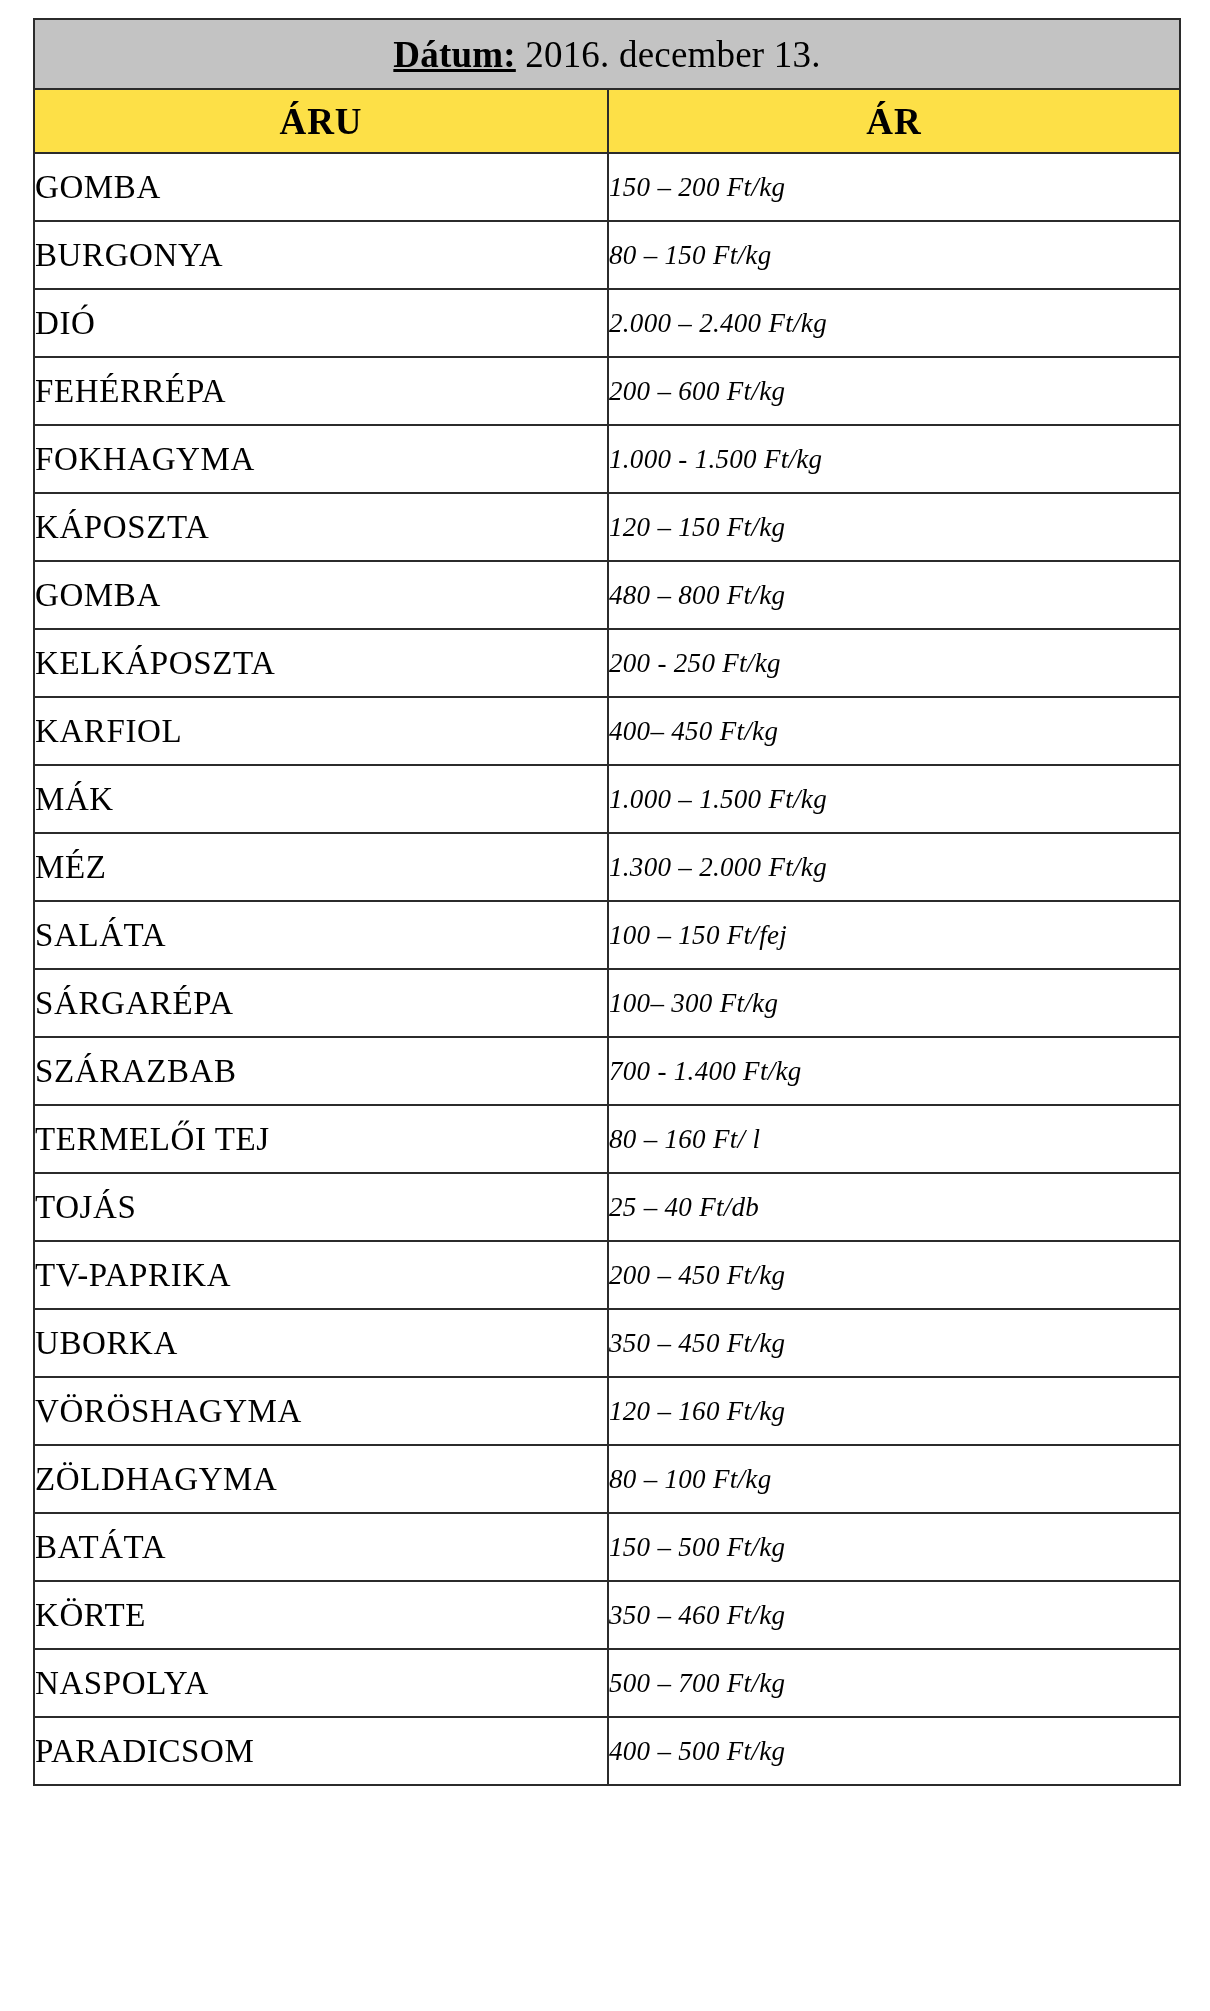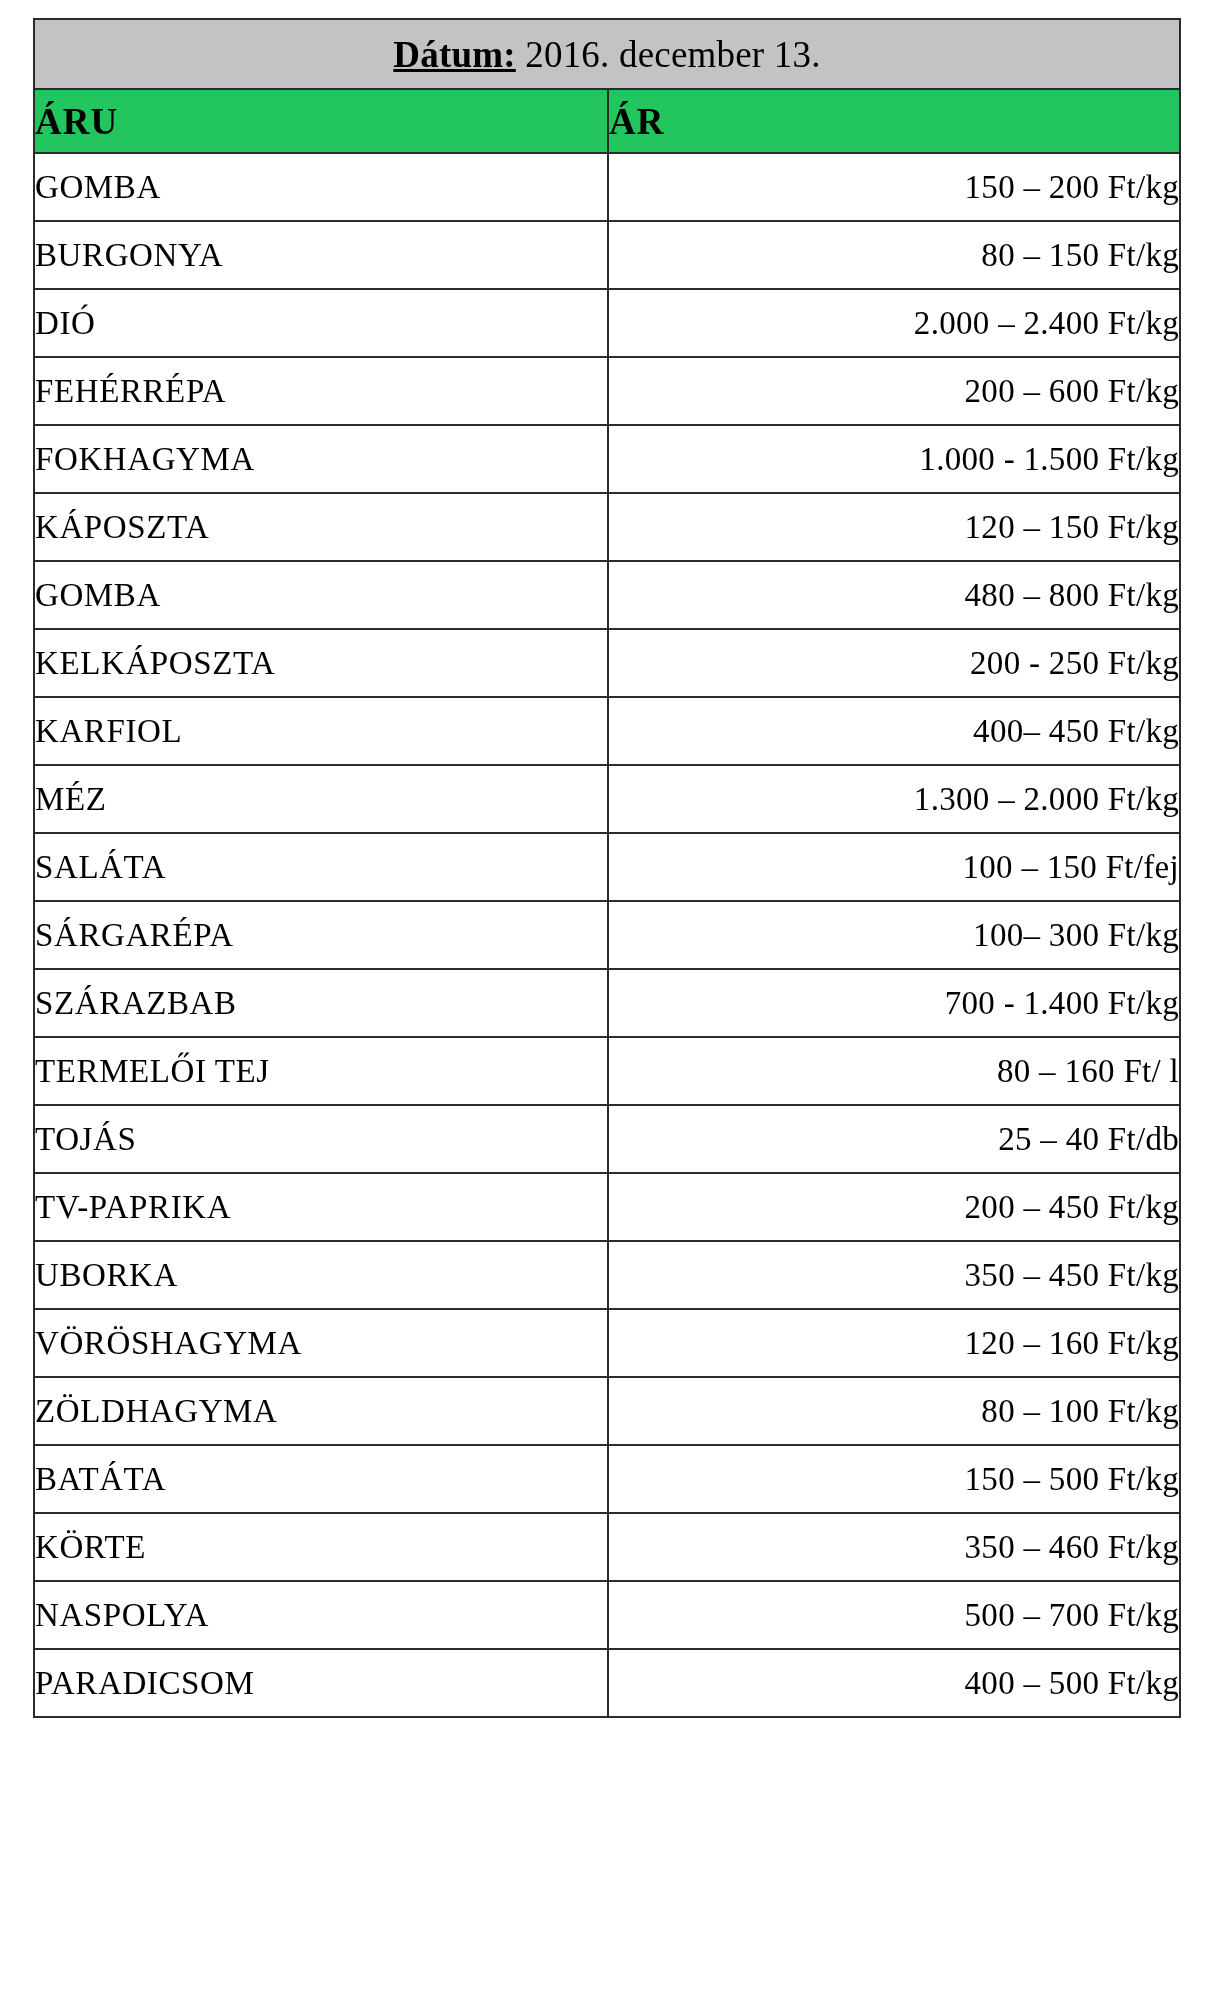--- a/index.html
+++ b/index.html
@@ -37,39 +37,40 @@
     height: 68px;
     font-size: 37px;
     font-weight: normal;
     letter-spacing: 0.2px;
   }
   .date-label {
     font-weight: bold;
     text-decoration: underline;
   }
   .col-head {
-    background: #22c55e;
-    text-align: left;
+    background: #fde047;
+    text-align: center;
     height: 62px;
     font-size: 37px;
     font-weight: bold;
     letter-spacing: 1px;
   }
   .goods-cell {
     height: 66px;
     font-size: 33px;
     text-align: left;
     padding-left: 14px;
     letter-spacing: 0.6px;
   }
   .price-cell {
     height: 66px;
-    font-size: 33px;
-    text-align: right;
+    font-size: 27px;
+    text-align: left;
     letter-spacing: 0.3px;
+    font-style: italic;
   }
   col.c-goods { width: 574px; }
   col.c-price { width: 572px; }
 </style>
 </head>
 <body>
 
 <div class="page">
   <table class="price-table">
     <colgroup>
@@ -115,20 +116,24 @@
         <td class="goods-cell">GOMBA</td>
         <td class="price-cell">480 – 800 Ft/kg</td>
       </tr>
       <tr>
         <td class="goods-cell">KELKÁPOSZTA</td>
         <td class="price-cell">200 - 250 Ft/kg</td>
       </tr>
       <tr>
         <td class="goods-cell">KARFIOL</td>
         <td class="price-cell">400– 450 Ft/kg</td>
+      </tr>
+      <tr>
+        <td class="goods-cell">MÁK</td>
+        <td class="price-cell">1.000 – 1.500 Ft/kg</td>
       </tr>
       <tr>
         <td class="goods-cell">MÉZ</td>
         <td class="price-cell">1.300 – 2.000 Ft/kg</td>
       </tr>
       <tr>
         <td class="goods-cell">SALÁTA</td>
         <td class="price-cell">100 – 150 Ft/fej</td>
       </tr>
       <tr>

